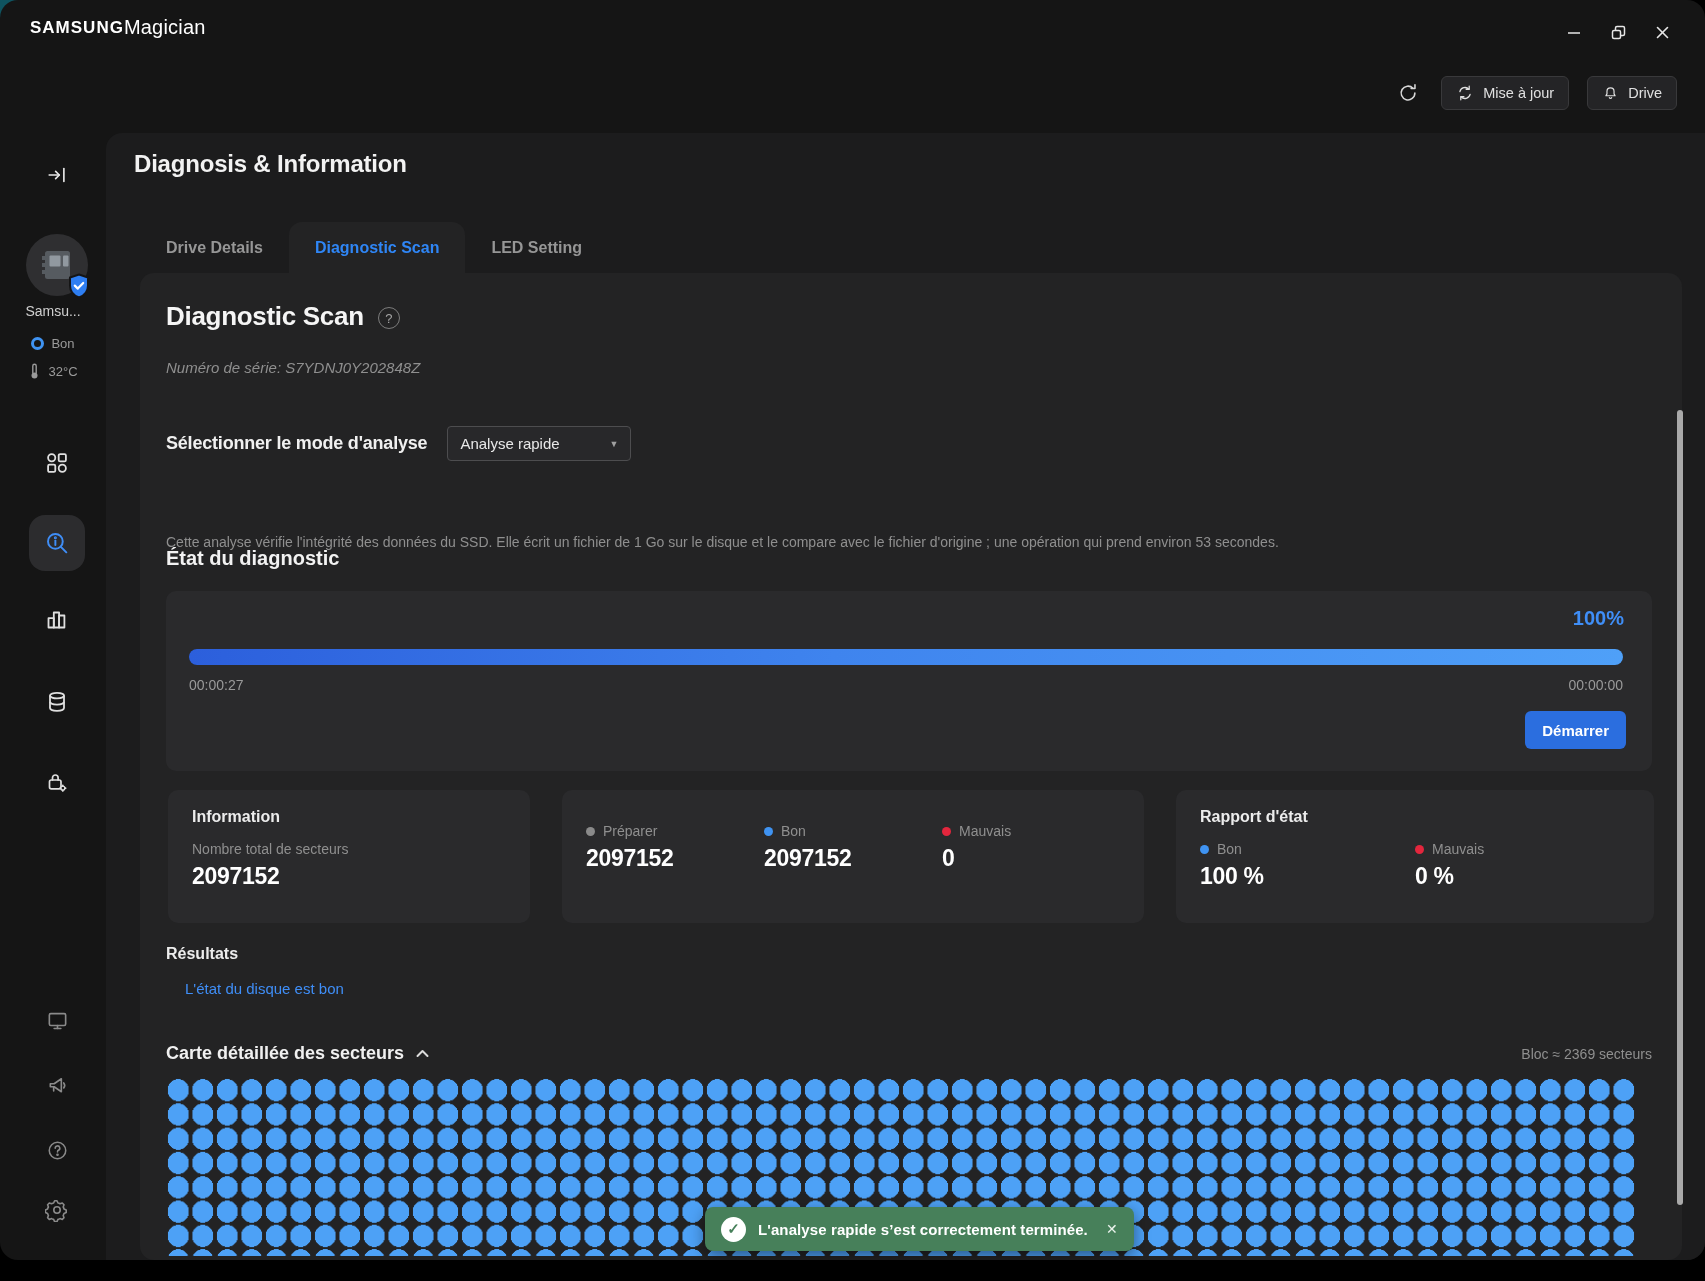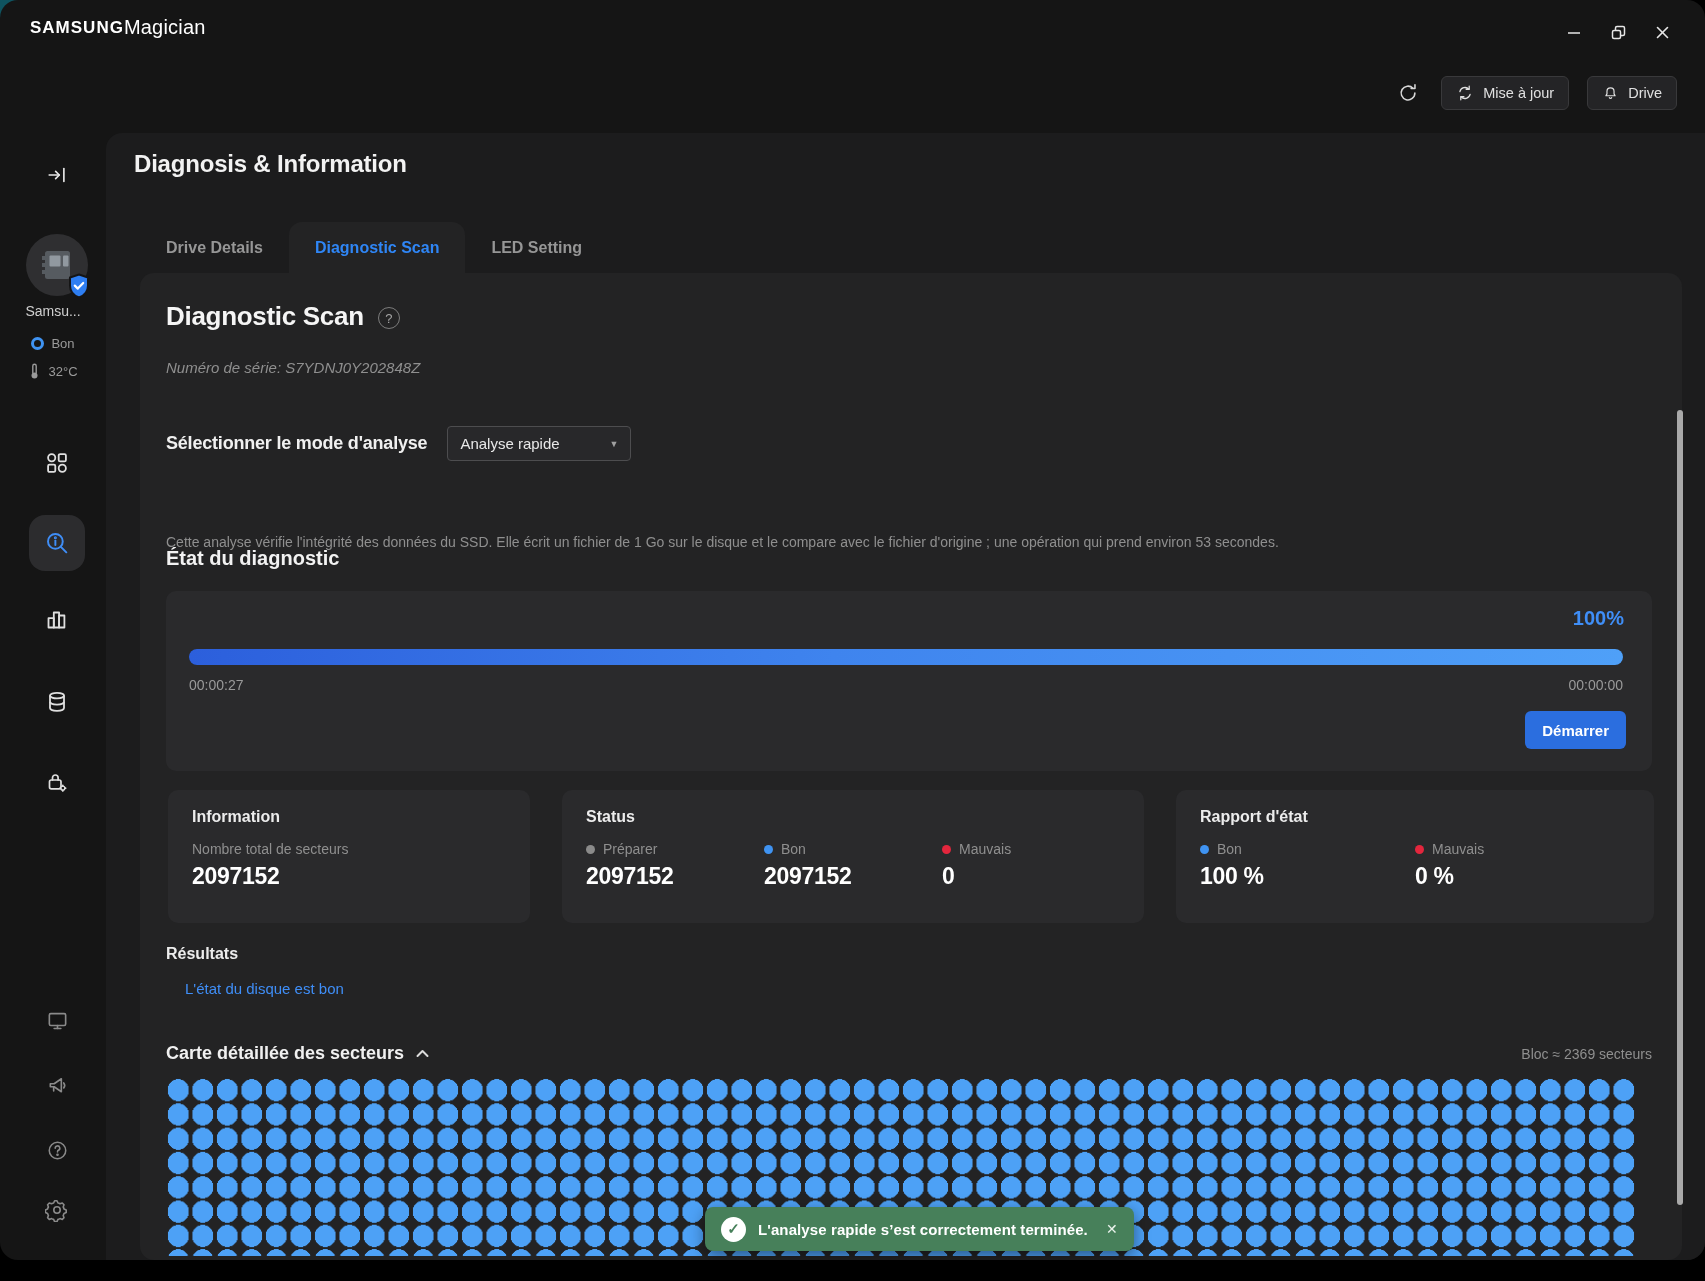--- a/index.html
+++ b/index.html
@@ -311,21 +311,20 @@
           <div class="card-title">Information</div>
           <div class="stat-cols">
             <div class="stat-col">
               <div class="stat-label">Nombre total de secteurs</div>
               <div class="stat-value">2097152</div>
             </div>
           </div>
         </div>
 
         <div class="card">
-          <div class="card-title">Status</div>
           <div class="stat-cols">
             <div class="stat-col">
               <div class="stat-label">
                   <span class="dot" style="background-color: rgb(138, 138, 138);"></span>
                   <span>Préparer</span>
                 </div>
               <div class="stat-value">2097152</div>
             </div>
             <div class="stat-col">
               <div class="stat-label">

